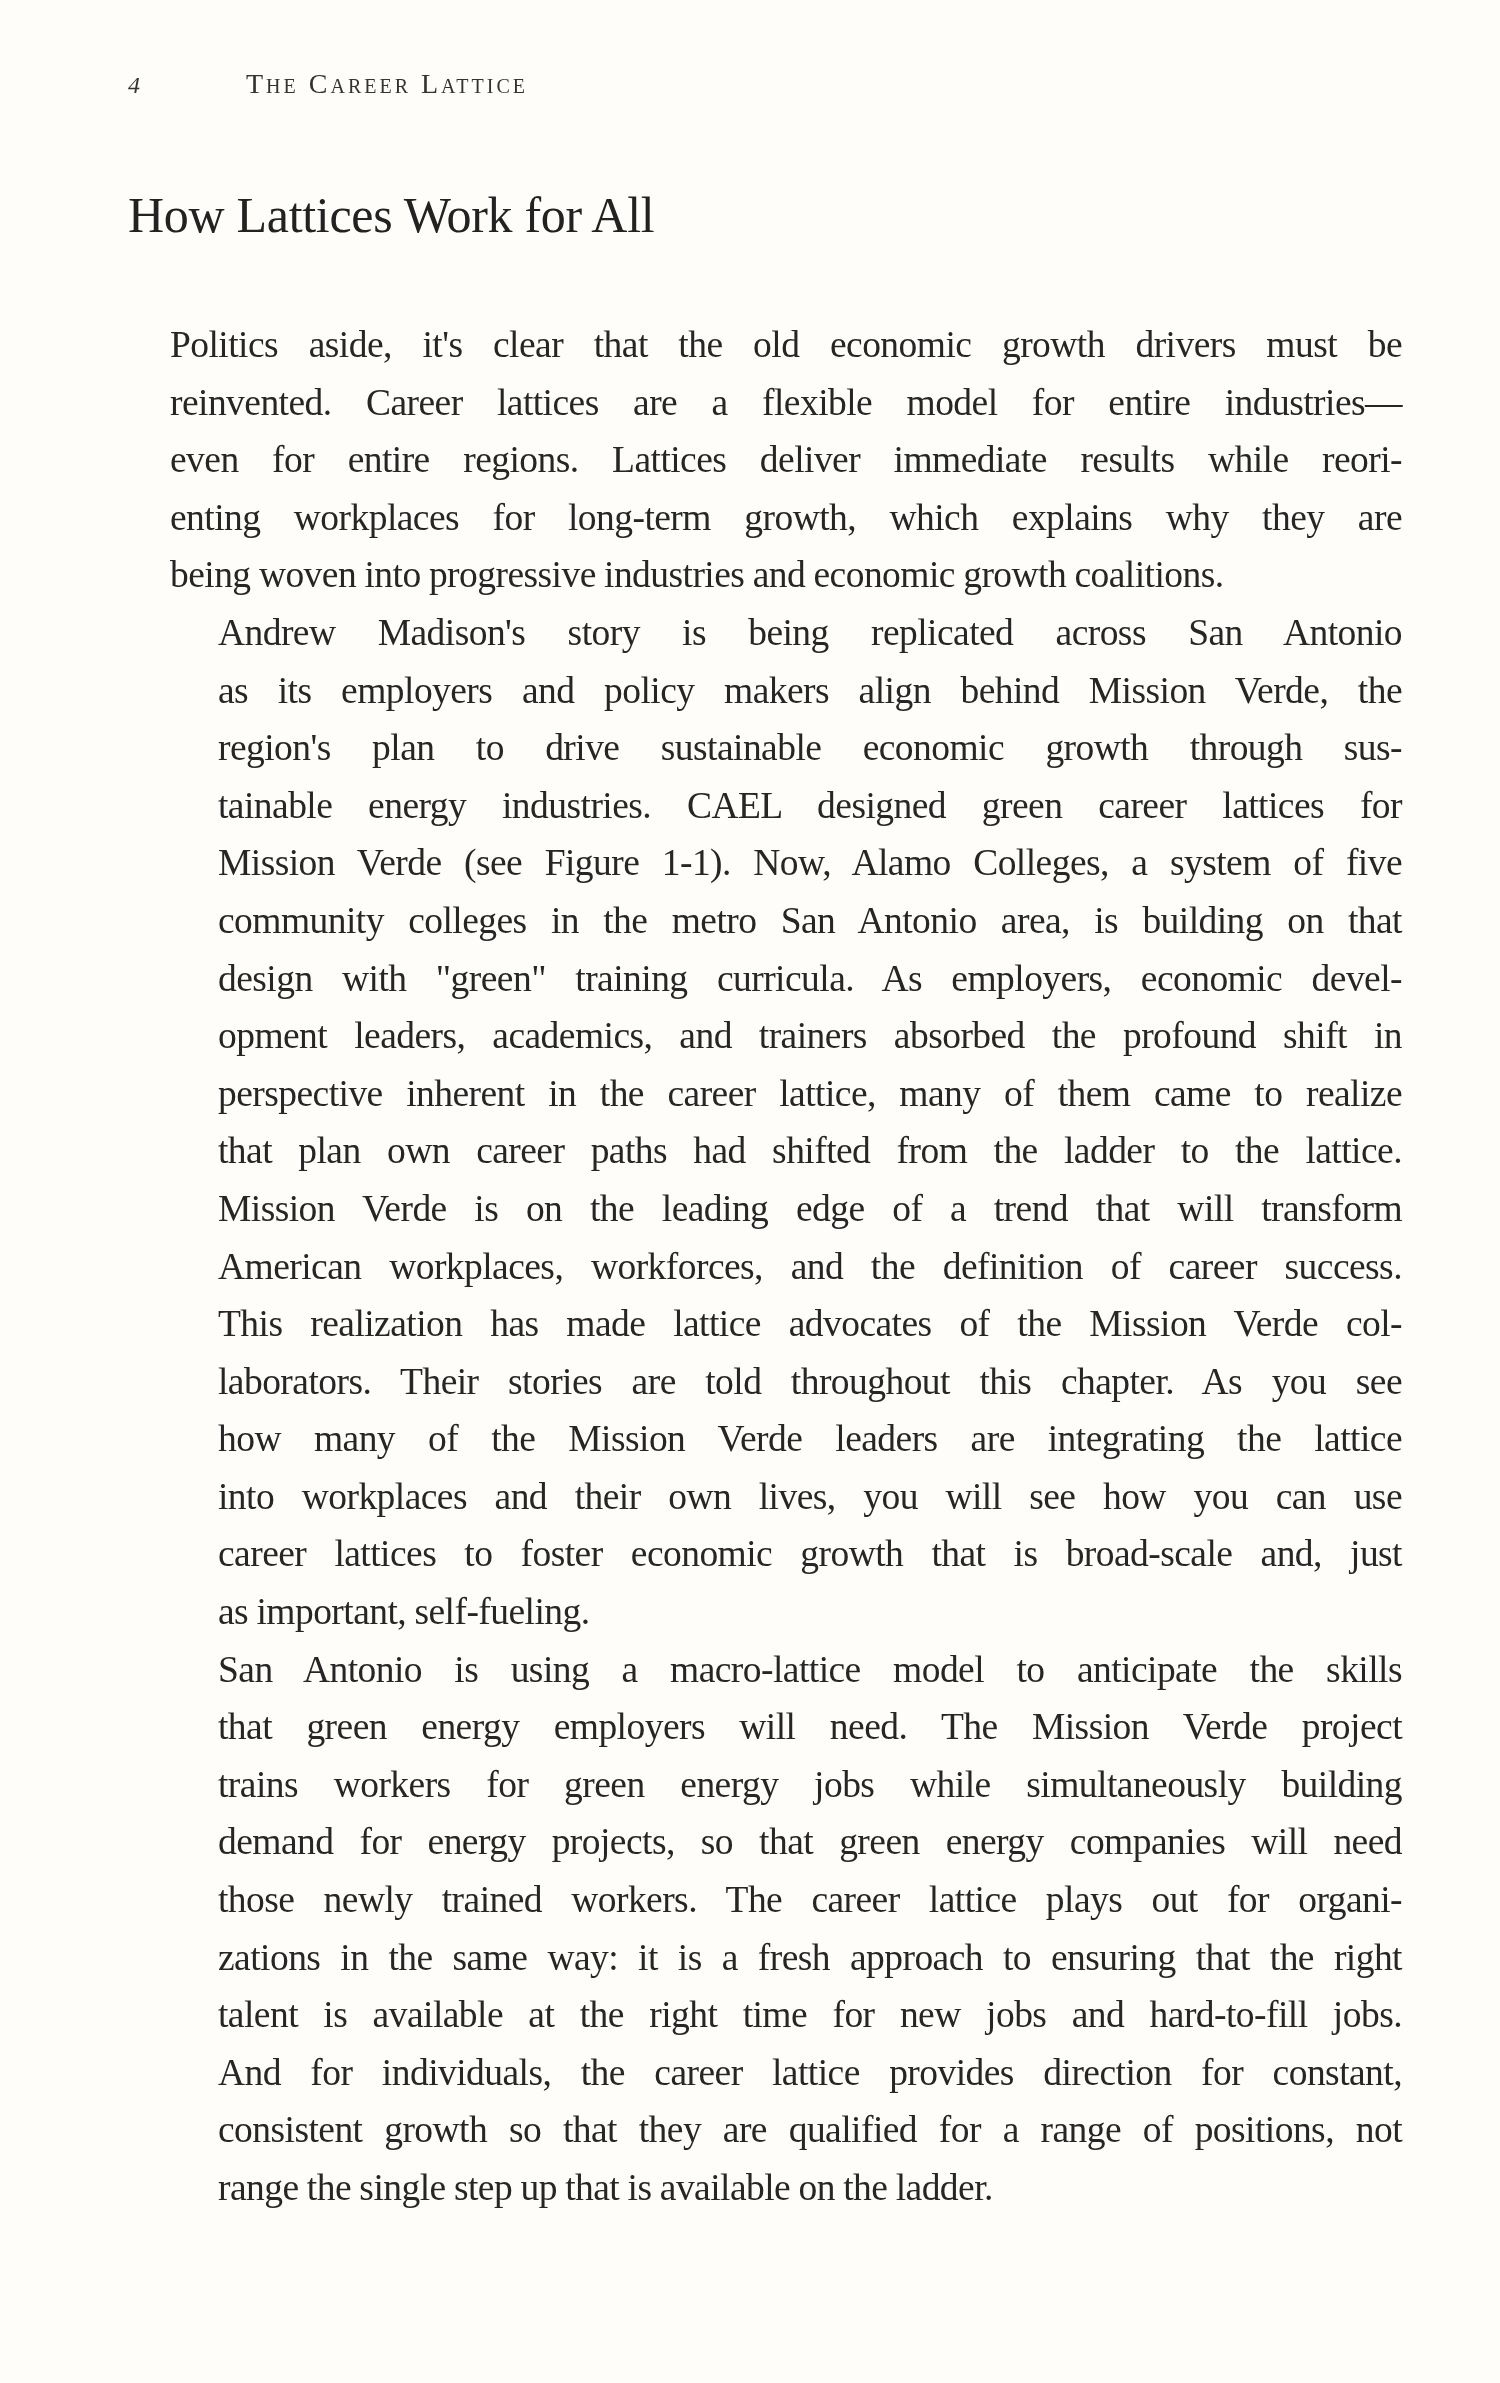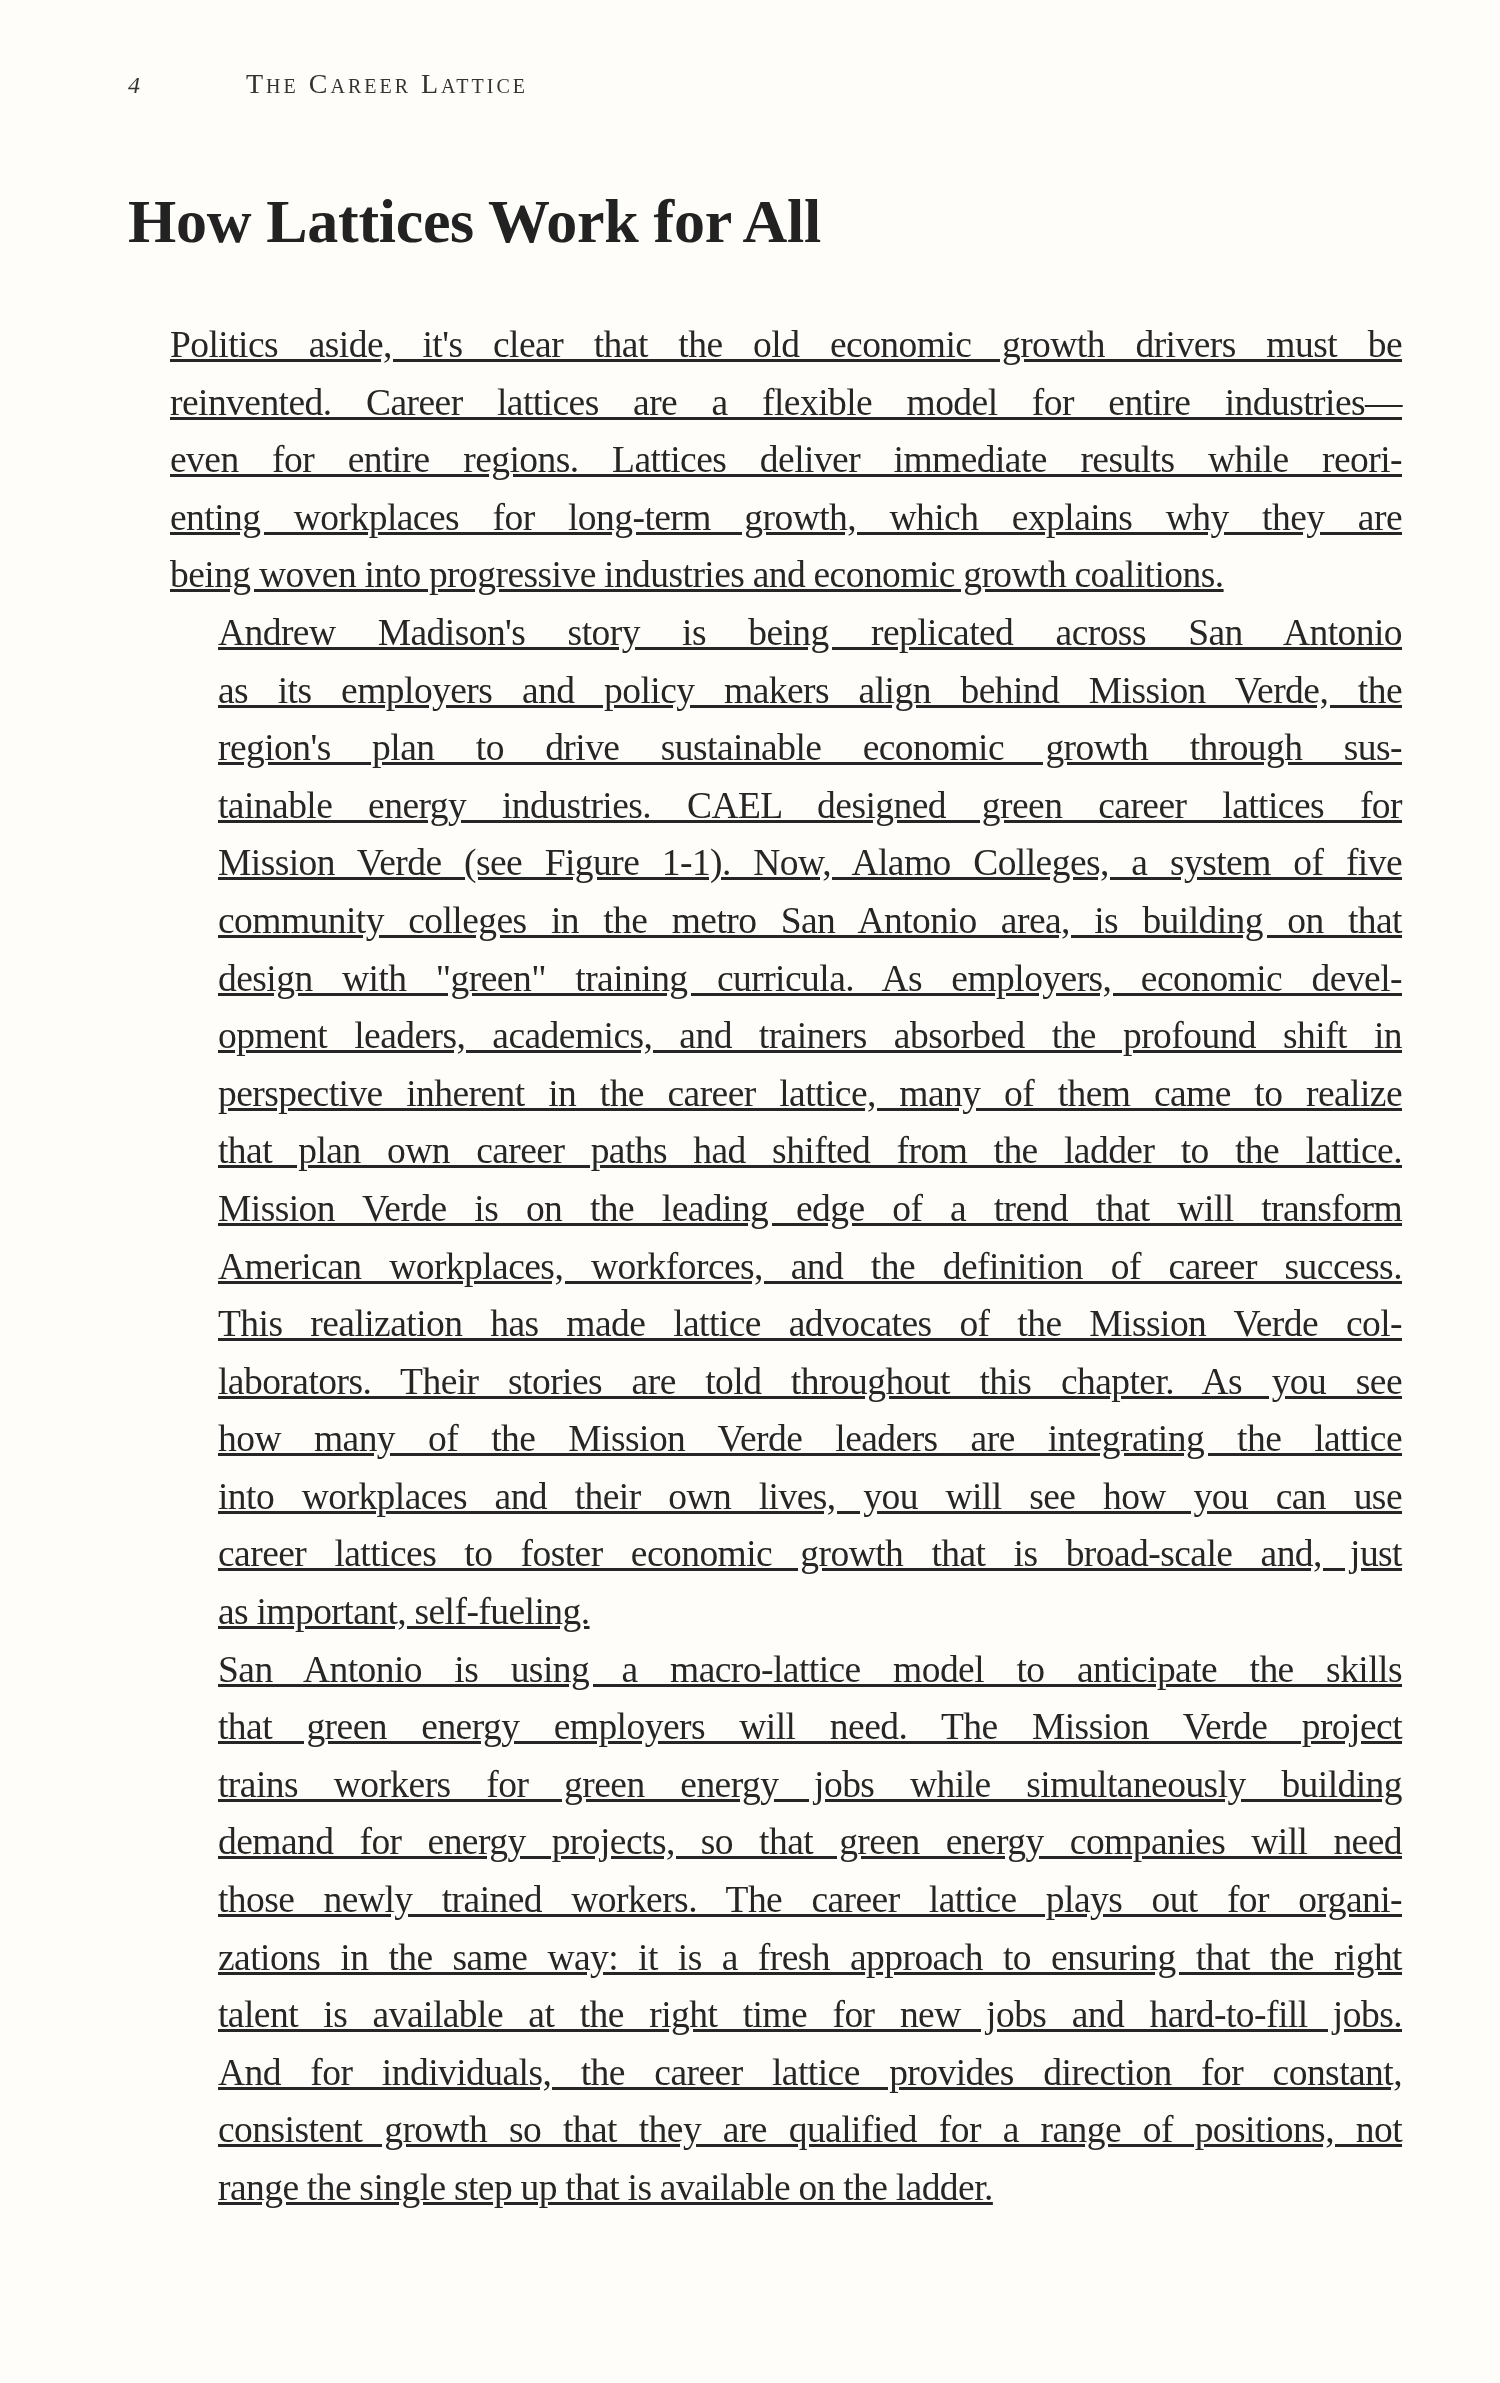--- a/index.html
+++ b/index.html
@@ -12,32 +12,32 @@
   }
   .page-header {
     position: absolute; left: 128px; top: 68px;
     display: flex; align-items: baseline;
     font-size: 24px; color: #333;
   }
   .page-number { font-style: italic; width: 118px; }
   .running-head { font-variant: small-caps; letter-spacing: 3px; font-size: 28px; }
   .section-title {
     position: absolute; left: 128px; top: 186px; margin: 0;
-    font-size: 62px; font-weight: bold; color: #222; letter-spacing: -0.3px;
+    font-size: 50px; font-weight: normal; color: #222; letter-spacing: -0.3px;
   }
   .body-text {
     position: absolute; left: 170px; top: 316px; width: 1232px;
   }
   .para {
     margin: 0; font-size: 37.5px; line-height: 57.6px;
     text-align: justify; text-align-last: left;
     letter-spacing: -0.55px; word-spacing: -0.5px;
   }
   .para.indent { text-indent: 48px; }
-  .line { display: block; text-align: justify; text-align-last: justify; white-space: nowrap; text-decoration: underline; }
+  .line { display: block; text-align: justify; text-align-last: justify; white-space: nowrap; }
   .line.last { text-align-last: left; }
 </style>
 </head>
 <body>
 
 <div class="page-header">
   <span class="page-number">4</span>
   <span class="running-head">The Career Lattice</span>
 </div>
 

